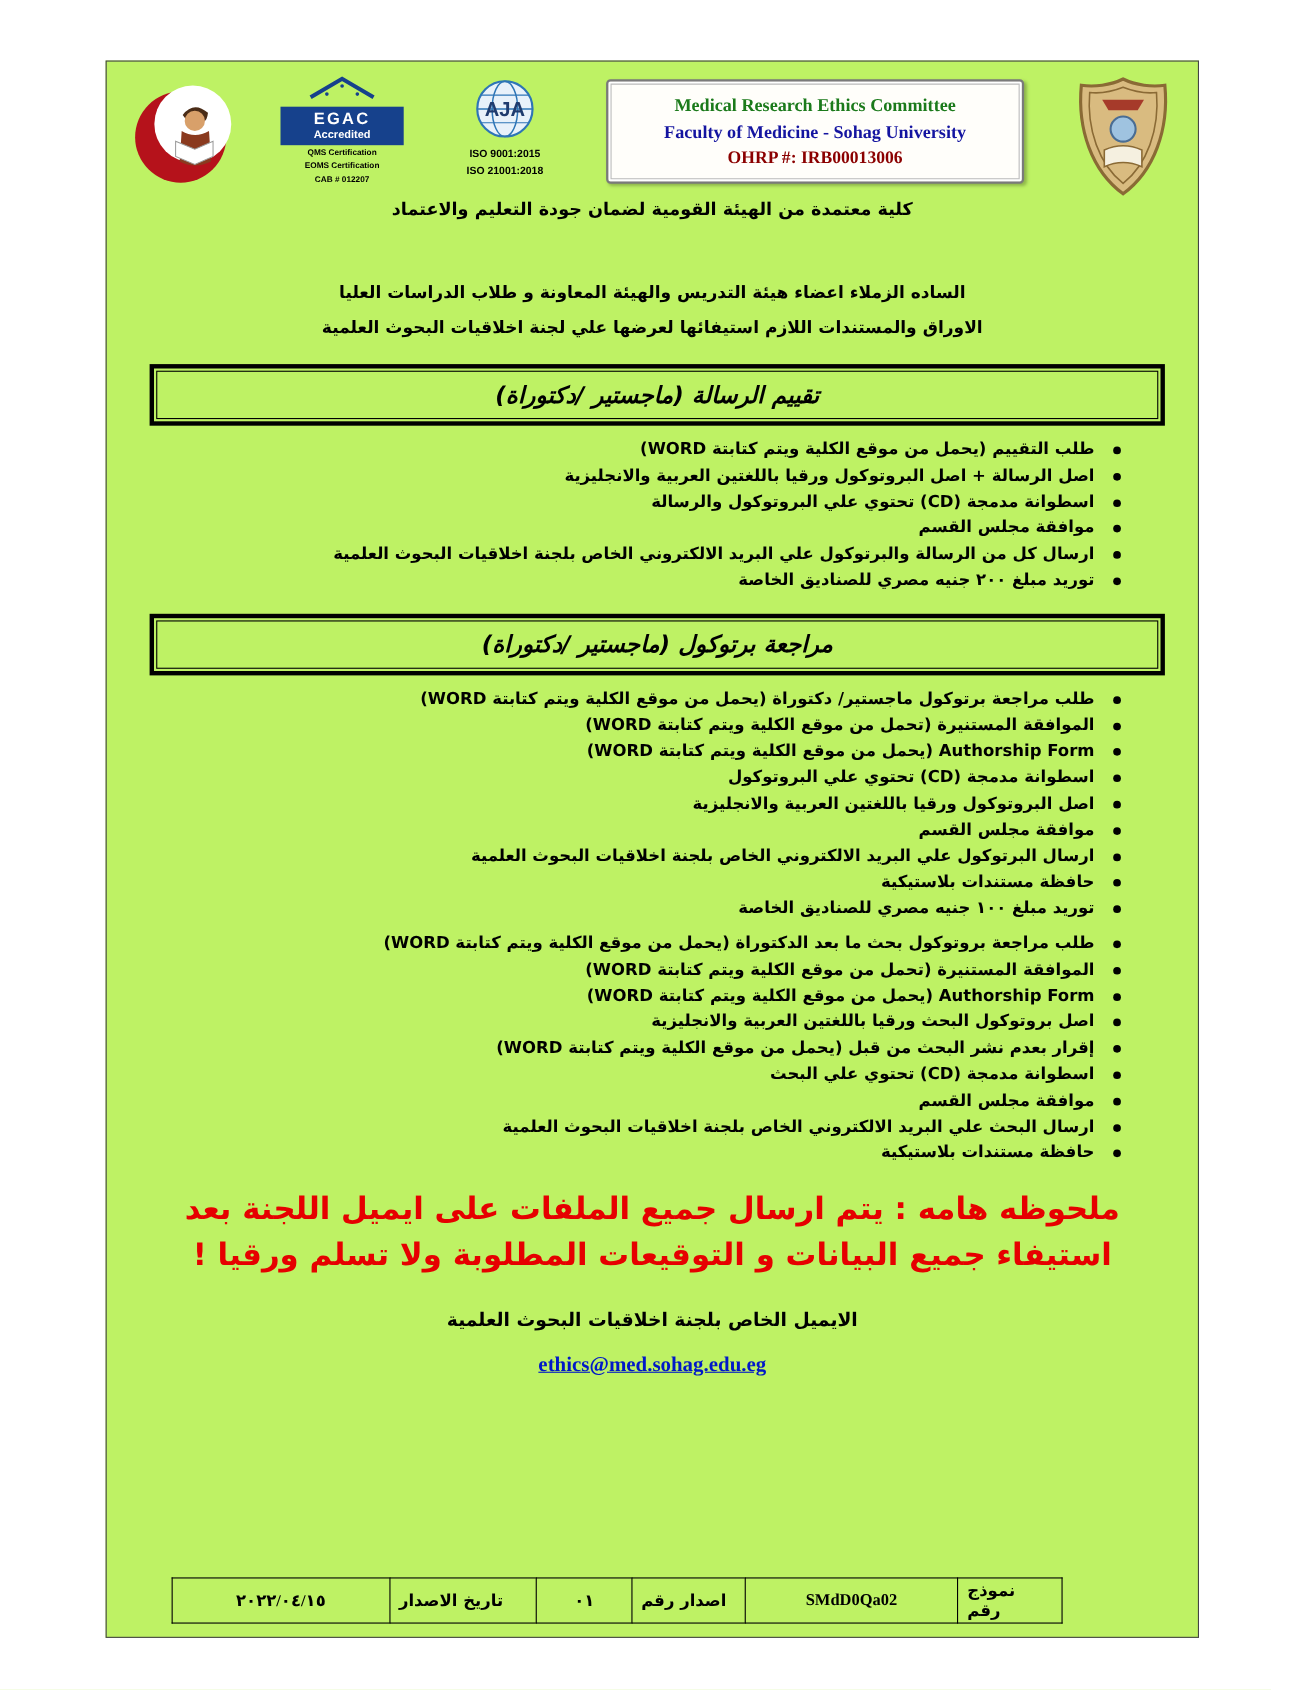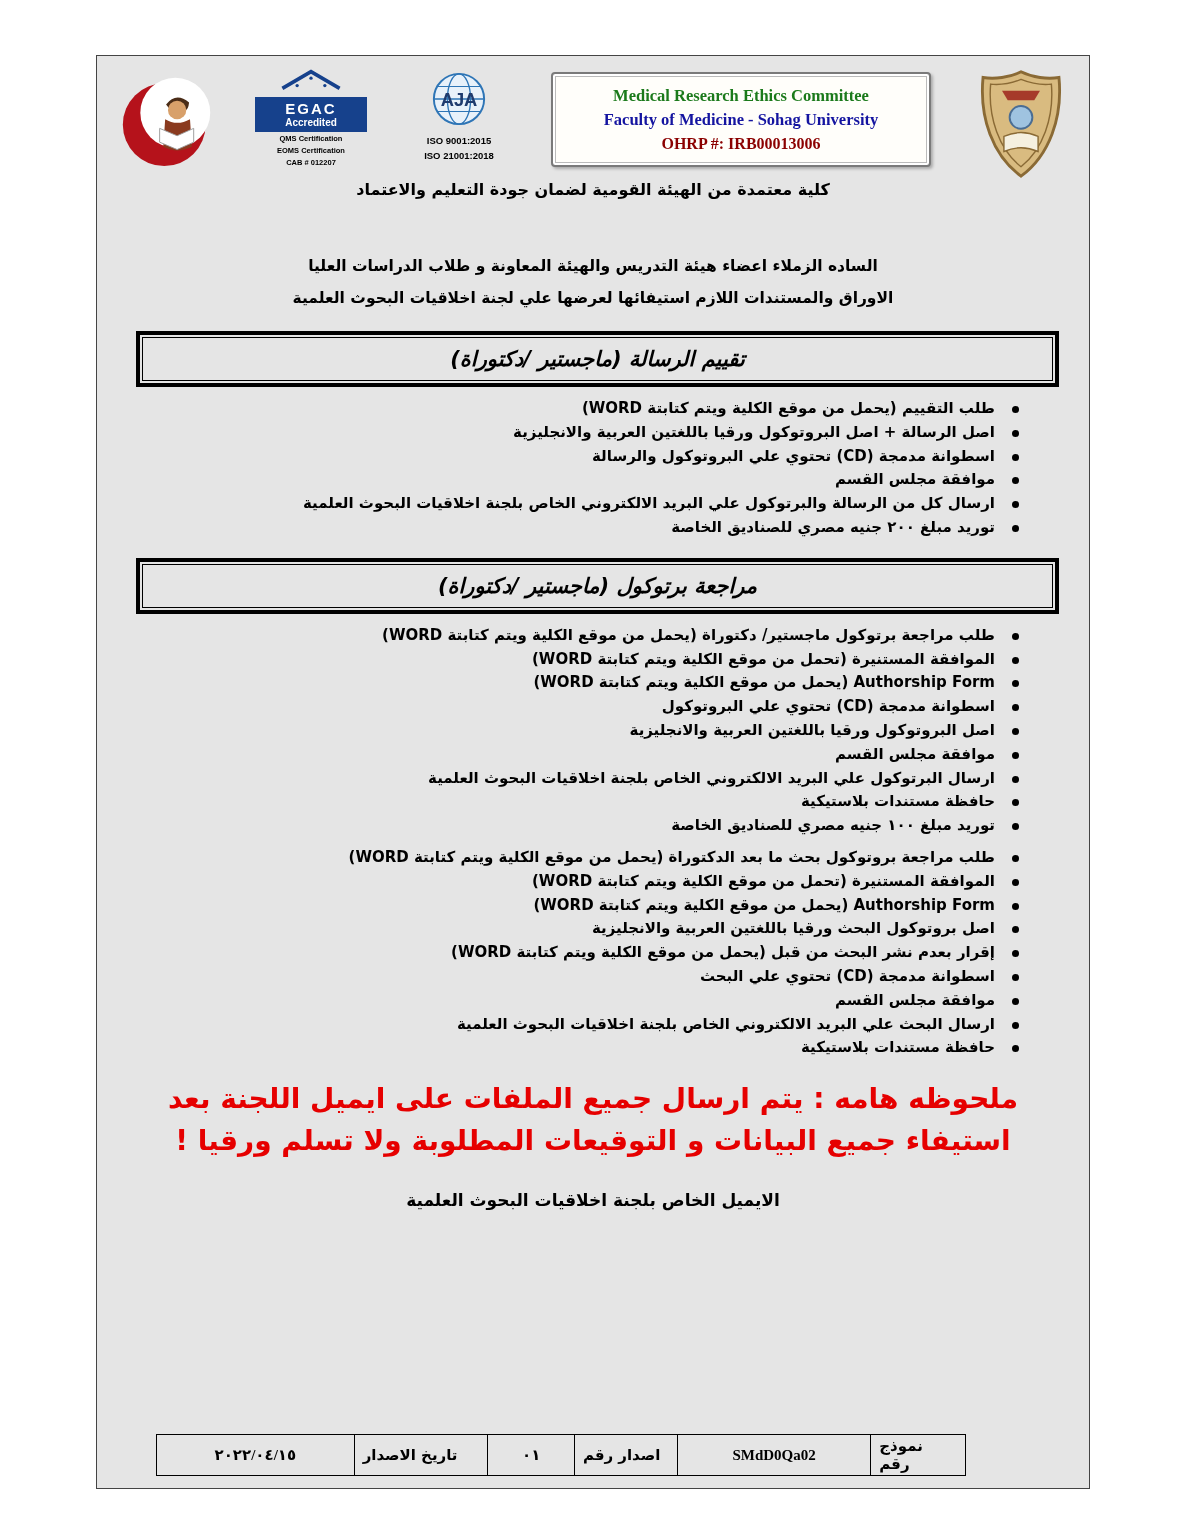--- a/index.html
+++ b/index.html
@@ -4,21 +4,21 @@
 <style>
   * { margin:0; padding:0; box-sizing:border-box; }
   html,body { width:1187px; height:1536px; background:#ffffff; overflow:hidden; }
   body { font-family:"DejaVu Sans", sans-serif; color:#000; }
 
   .frame {
     position:relative;
     margin:55px 97px 12px 96px;
     height:1434px;
     border:1px solid #444;
-    background:#e5e5e5;
+    background:#bef264;
   }
 
   
   .header {
     display:flex; align-items:flex-start; justify-content:space-between;
     padding:12px 20px 0 24px; height:118px;
   }
   .logo-block { text-align:center; }
 
   .egac { width:112px; }
@@ -210,20 +210,23 @@
     <li>إقرار بعدم نشر البحث من قبل (يحمل من موقع الكلية ويتم كتابتة WORD)</li>
     <li>اسطوانة مدمجة (CD) تحتوي علي البحث</li>
     <li>موافقة مجلس القسم</li>
     <li>ارسال البحث علي البريد الالكتروني الخاص بلجنة اخلاقيات البحوث العلمية</li>
     <li>حافظة مستندات بلاستيكية</li>
   </ul>
 
   <div class="note">ملحوظه هامه : يتم ارسال جميع الملفات على ايميل اللجنة بعد استيفاء جميع البيانات و التوقيعات المطلوبة ولا تسلم ورقيا  !</div>
 
   <div class="email-label">الايميل الخاص بلجنة اخلاقيات البحوث العلمية</div>
+  <div class="email-link-wrap">
+    <a class="email-link">ethics@med.sohag.edu.eg</a>
+  </div>
 
   <table class="footer">
     <tbody>
         <tr>
       <td class="f-label" style="width:92px">نموذج رقم</td>
       <td class="f-value" style="width:188px">SMdD0Qa02</td>
       <td class="f-label" style="width:100px">اصدار رقم</td>
       <td class="f-value" style="width:84px">٠١</td>
       <td class="f-label" style="width:130px">تاريخ الاصدار</td>
       <td class="f-value" style="width:192px">٢٠٢٢/٠٤/١٥</td>

